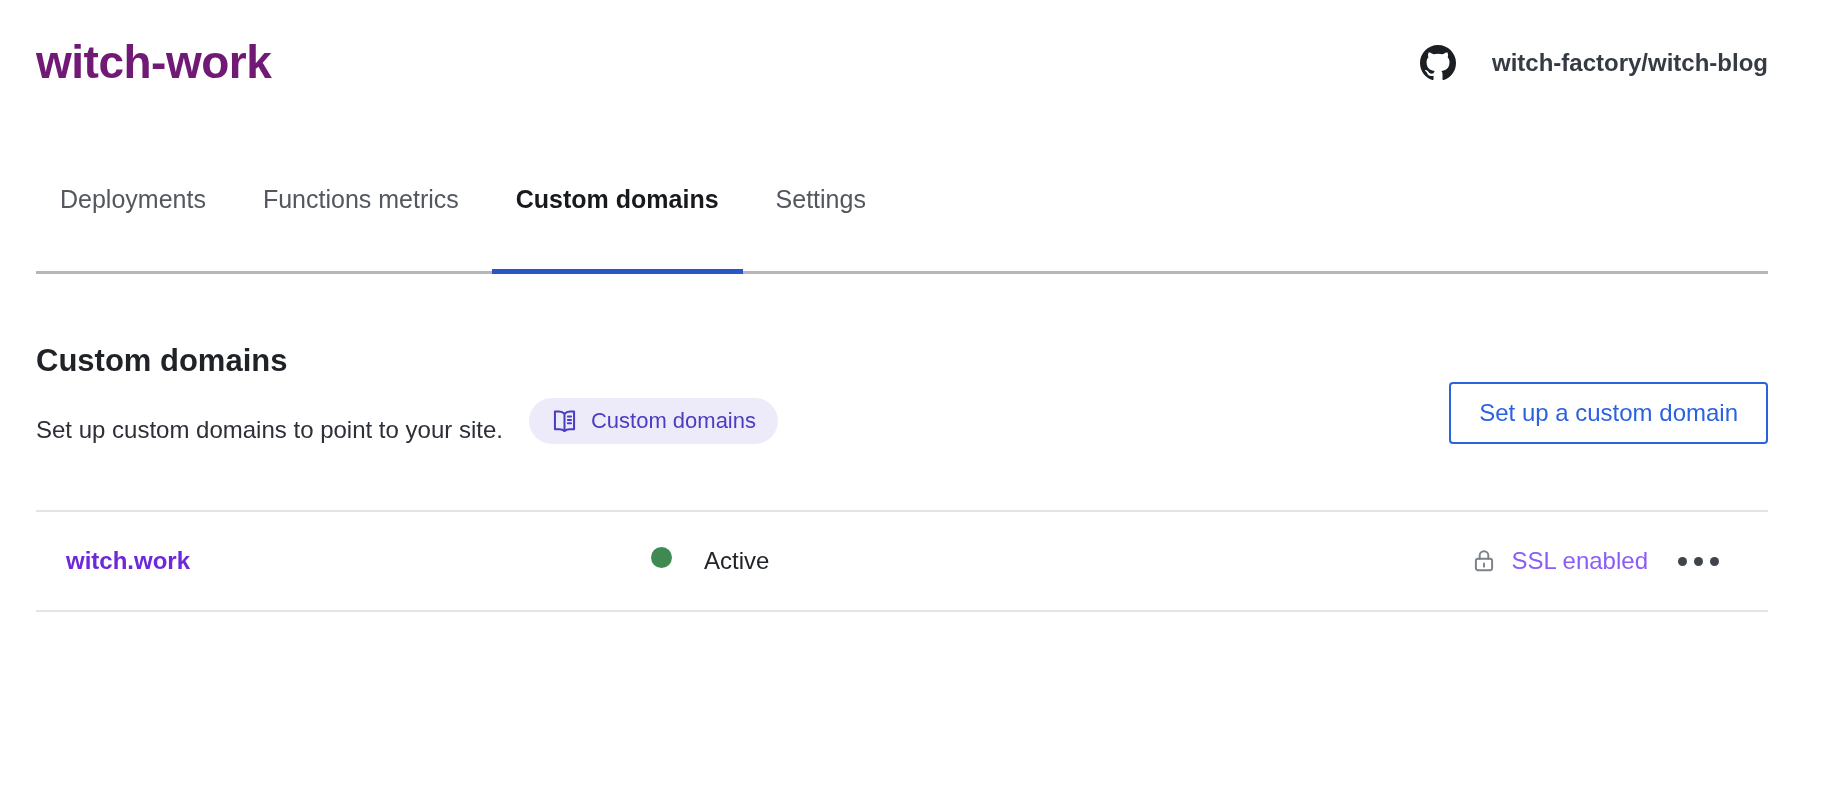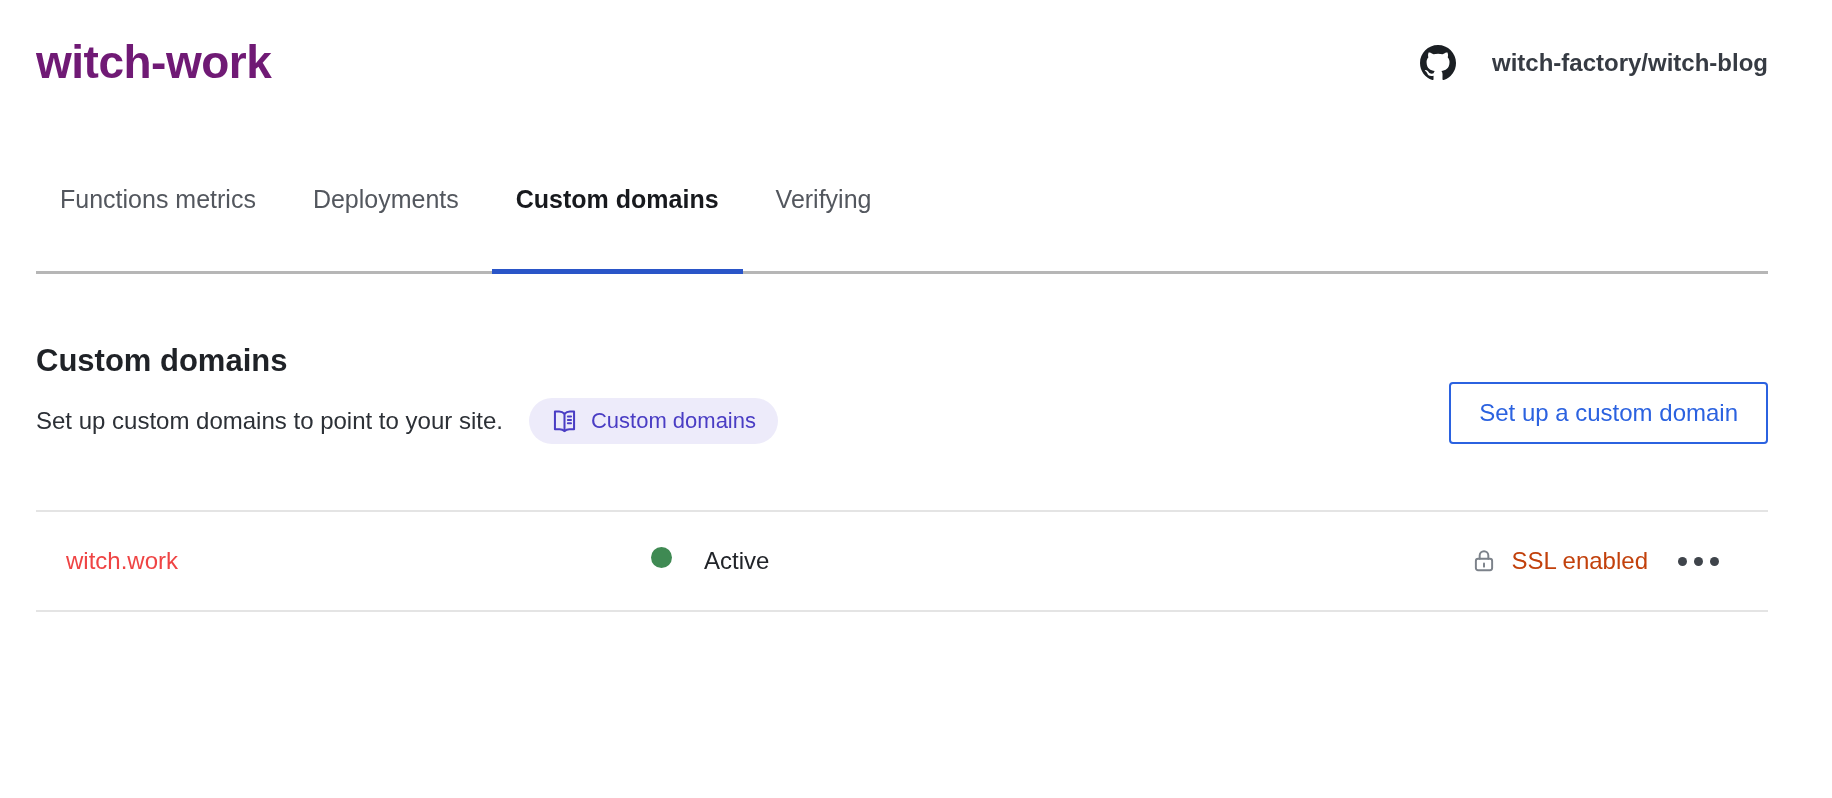--- a/index.html
+++ b/index.html
@@ -19,41 +19,41 @@
           border-bottom: 3px solid #b6b6b6; }
   .tab { font-size: 25px; color: #53575e; line-height: 30px; padding-bottom: 57px;
          position: relative; cursor: pointer; white-space: nowrap; }
   .tab.active { color: #17191d; font-weight: 700; }
   .tab.active::after { content: ""; position: absolute; left: -24px; right: -24px;
          bottom: -3px; height: 5px; background: #2a55c8; }
 
   
   .section-header { display: flex; justify-content: space-between; align-items: flex-end; margin-top: 68px; }
   .section-title { font-size: 31px; font-weight: 600; color: #1f2227; line-height: 1.25; }
-  .desc-row { display: flex; align-items: center; gap: 26px; margin-top: 18px; }
+  .desc-row { display: flex; align-items: flex-end; gap: 26px; margin-top: 18px; }
   .desc { font-size: 24px; color: #2c3036; }
   .badge { display: inline-flex; align-items: center; gap: 13px; background: #edebfa;
            color: #4a3dc4; font-size: 22px; height: 46px; padding: 0 22px;
            border-radius: 24px; cursor: pointer; white-space: nowrap; }
   .badge svg { width: 27px; height: 27px; display: block; }
   .setup-btn { font-family: inherit; font-size: 24px; color: #2b62e0; background: #ffffff;
            border: 2px solid #2b62e0; border-radius: 4px; padding: 15px 28px;
            cursor: pointer; white-space: nowrap; }
 
   
   .table { margin-top: 66px; border-top: 2px solid #e4e4e4; }
   .row { display: flex; align-items: center; border-bottom: 2px solid #e4e4e4;
          min-height: 100px; padding: 0 20px 0 30px; }
   .row.tall { min-height: 132px; }
-  .cell-domain { width: 585px; font-size: 24px; font-weight: 400; color: #ef4444; }
+  .cell-domain { width: 585px; font-size: 24px; font-weight: 700; color: #6d28d9; }
   .cell-status { flex: 1; display: flex; gap: 32px;
                  font-size: 24px; color: #212429; }
   .dot { width: 21px; height: 21px; border-radius: 50%; flex: none; }
   .cell-action { width: 280px; display: flex; justify-content: flex-end; }
-  .ssl { display: flex; align-items: center; gap: 14px; color: #c2410c; font-size: 24px; }
+  .ssl { display: flex; align-items: center; gap: 14px; color: #8b5cf6; font-size: 24px; }
   .ssl svg { width: 26px; height: 26px; display: block; color: #7c828a; }
   .dns-link { display: flex; align-items: flex-start; gap: 10px; color: #2456d4;
               font-size: 24px; line-height: 36px; cursor: pointer; text-decoration: none; }
   .dns-link svg { width: 26px; height: 26px; margin-top: 5px; flex: none; }
   .dns-link .txt { display: inline-block; max-width: 200px; text-align: right; }
   .cell-menu { width: 100px; display: flex; justify-content: center; }
   .dots { display: flex; gap: 7px; cursor: pointer; padding: 10px 4px; }
   .dots i { width: 9px; height: 9px; background: #3f444b; border-radius: 50%; display: block; }
 </style>
 </head>
@@ -67,24 +67,24 @@
       <span>
         <svg viewBox="0 0 16 16" fill="#1b1f23" aria-hidden="true">
           <path d="M8 0C3.58 0 0 3.58 0 8c0 3.54 2.29 6.53 5.47 7.59.4.07.55-.17.55-.38 0-.19-.01-.82-.01-1.49-2.01.37-2.53-.49-2.69-.94-.09-.23-.48-.94-.82-1.13-.28-.15-.68-.52-.01-.53.63-.01 1.08.58 1.23.82.72 1.21 1.87.87 2.33.66.07-.52.28-.87.51-1.07-1.78-.2-3.64-.89-3.64-3.95 0-.87.31-1.59.82-2.15-.08-.2-.36-1.02.08-2.12 0 0 .67-.21 2.2.82.64-.18 1.32-.27 2-.27.68 0 1.36.09 2 .27 1.53-1.04 2.2-.82 2.2-.82.44 1.1.16 1.92.08 2.12.51.56.82 1.27.82 2.15 0 3.07-1.87 3.75-3.65 3.95.29.25.54.73.54 1.48 0 1.07-.01 1.93-.01 2.2 0 .21.15.46.55.38A8.01 8.01 0 0 0 16 8c0-4.42-3.58-8-8-8z"></path>
         </svg>
       </span>
       <span>witch-factory/witch-blog</span>
     </a>
   </div>
 
   <nav class="tabs">
+    <span class="tab">Deployments</span>
     <span class="tab">Functions metrics</span>
-    <span class="tab">Deployments</span>
     <span class="tab active">Custom domains</span>
-    <span class="tab">Verifying</span>
+    <span class="tab">Settings</span>
   </nav>
 
   <div class="section-header">
     <div>
       <h2 class="section-title">Custom domains</h2>
       <div class="desc-row">
         <span class="desc">Set up custom domains to point to your site.</span>
         <span class="badge">
           <span>
             <svg viewBox="0 0 24 24" fill="none" stroke="currentColor" stroke-width="1.8" stroke-linecap="round" stroke-linejoin="round" aria-hidden="true">

